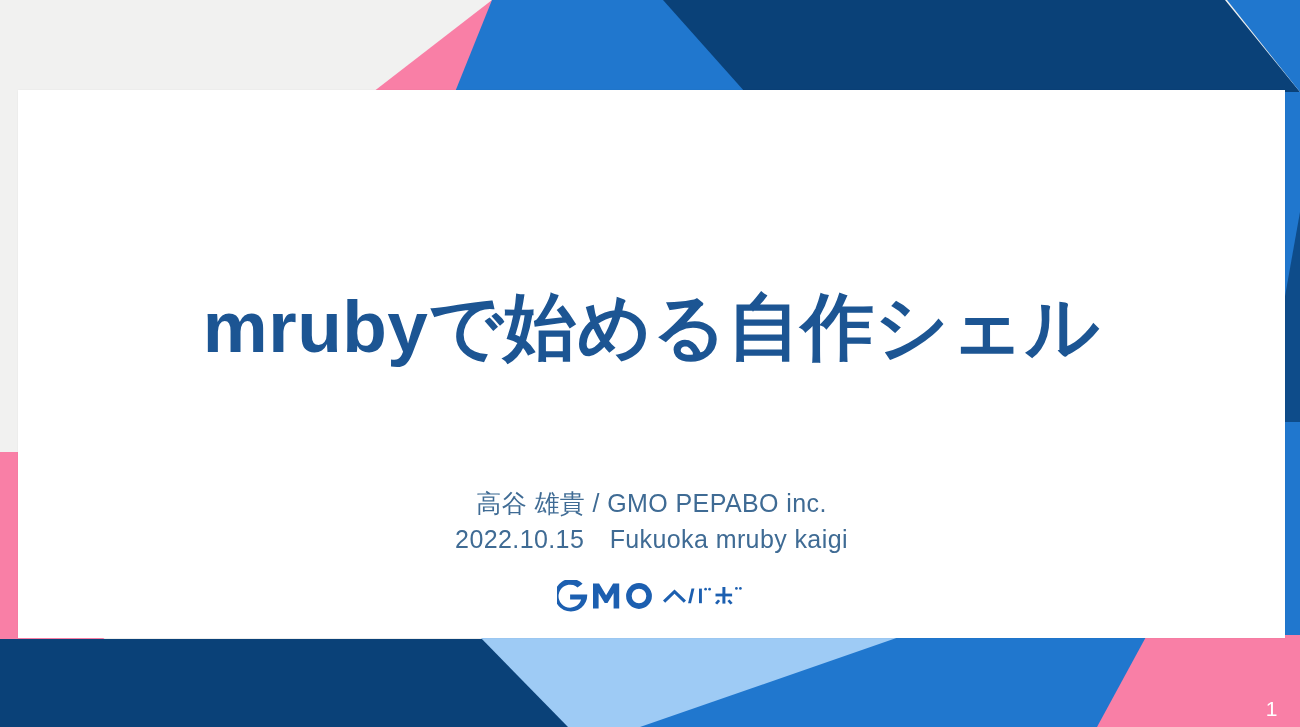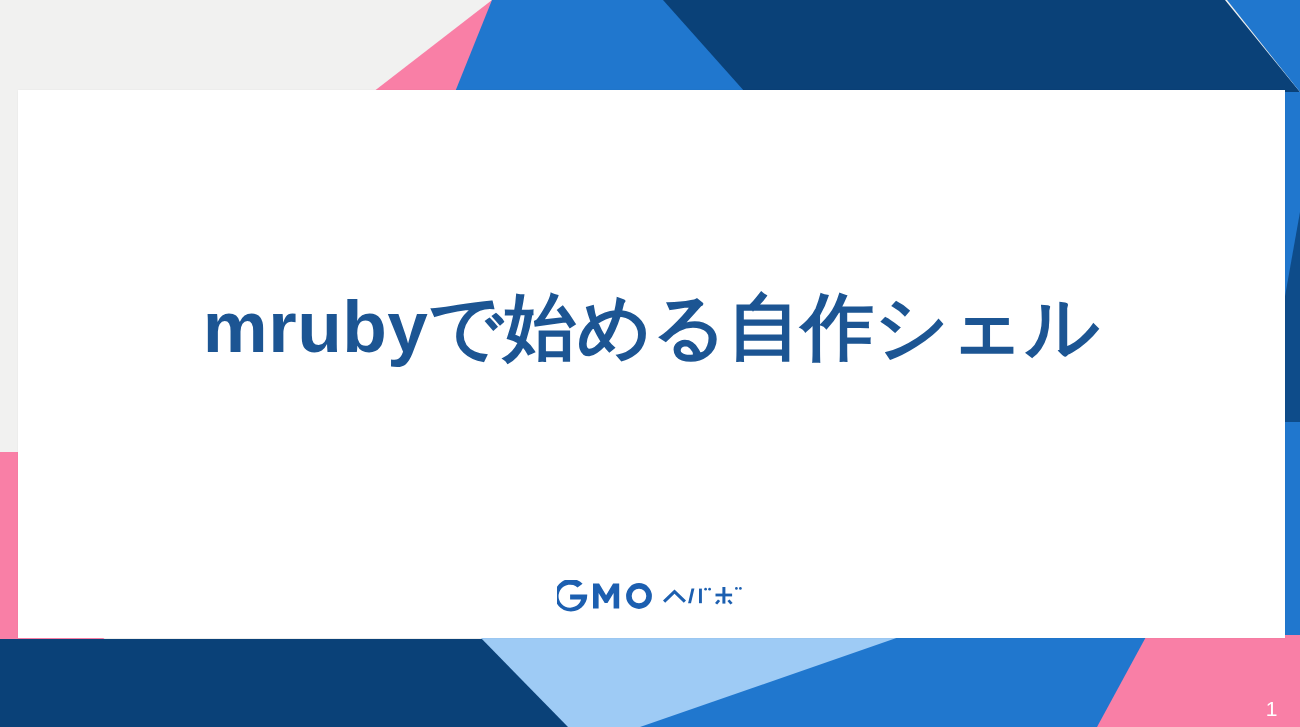--- a/index.html
+++ b/index.html
@@ -194,20 +194,24 @@
     <div class="shape bot-navy"></div>
     <div class="shape bot-lightblue"></div>
     <div class="shape bot-blue"></div>
     <div class="shape bot-pink-right"></div>
   </div>
 
   <div class="card">
 
     <h1 class="title">mrubyで始める自作シェル</h1>
 
+    <div class="meta">
+      <span class="meta-line">高谷 雄貴 / GMO PEPABO inc.</span>
+      <span class="meta-line">2022.10.15　Fukuoka mruby kaigi</span>
+    </div>
 
     <div class="logo">
       <svg width="190" height="32" viewBox="0 0 190 32" aria-hidden="true">
 
         <path d="M20.5 7.4a11.5 11.5 0 1 0 3.6 12.0h-11.0v-5.0h17.1a16.3 16.3 0 1 1 -4.6 -10.6z" fill="#1c5fb0"></path>
 
         <path d="M36 28.4 V3.6 h6.1 l7.0 11.6 l7.0 -11.6 h6.1 V28.4 h-5.6 V13.0 l-6.1 10.1 h-2.8 l-6.1 -10.1 V28.4 z" fill="#1c5fb0"></path>
 
         <path d="M82 3.1 a12.9 12.9 0 1 1 0 25.8 a12.9 12.9 0 1 1 0 -25.8 z m0 5.6 a7.3 7.3 0 1 0 0 14.6 a7.3 7.3 0 1 0 0 -14.6 z" fill="#1c5fb0"></path>
 

